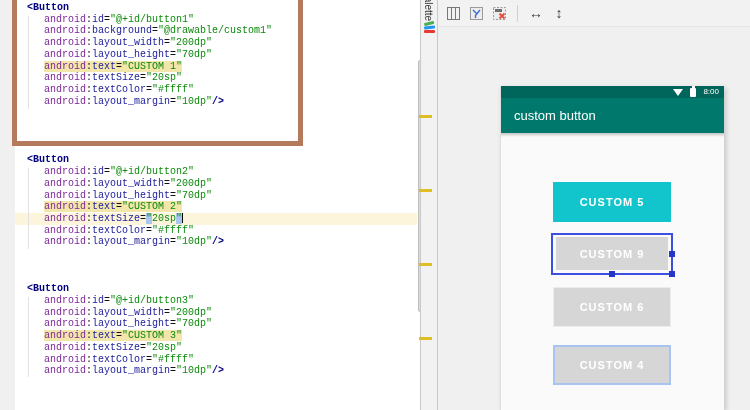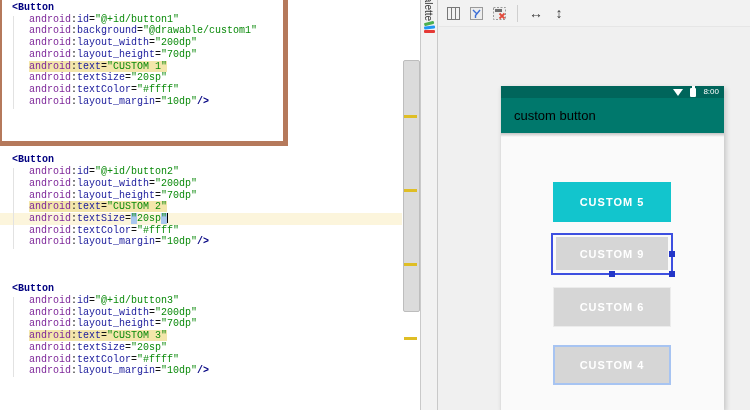--- a/index.html
+++ b/index.html
@@ -1,20 +1,20 @@
 <!DOCTYPE html>
 <html><head>
 <meta charset="utf-8">
 <style>
   html,body{margin:0;padding:0}
   body{width:750px;height:410px;position:relative;overflow:hidden;
        background:#F0F0F0;font-family:"Liberation Sans",sans-serif}
 
   
-  .editor{position:absolute;left:0;top:0;width:420px;height:410px;background:#FFFFFF}
+  .editor{position:absolute;left:15px;top:0;width:420px;height:410px;background:#FFFFFF}
   .code{position:absolute;left:0;top:2px;width:402px;
         font-family:"Liberation Mono","DejaVu Sans Mono",monospace;
         font-size:10px;line-height:11.72px;white-space:pre}
   .cl{height:11.72px;padding-left:12px}
   .cl.ind{padding-left:29px}
   .cl.caretline{background:#FCF5DC}
   .hl-search{background:#F3E6AB}
   .tk-g{color:#000080;font-weight:bold}
   .tk-n{color:#7D2699}
   .tk-a{color:#20209E}
@@ -49,21 +49,21 @@
   
   .phone{position:absolute;left:500px;top:86px;width:223px;height:324px;background:#FAFAFA;
          box-shadow:2px 2px 5px rgba(0,0,0,0.18);border-left:1px solid #E0E0E0}
   .statusbar{height:12px;background:#00655B;display:flex;align-items:center;
              justify-content:flex-end;gap:7px;padding-right:5px}
   .wifi{width:0;height:0;border-left:5px solid transparent;border-right:5px solid transparent;
         border-top:7px solid #FFFFFF}
   .battery{width:6px;height:9px;background:#FFFFFF;border-radius:1px;position:relative}
   .battery::before{content:"";position:absolute;top:-2px;left:1.5px;width:3px;height:2px;background:#FFF}
   .sb-time{color:#FFF;font-size:8px;line-height:1}
-  .appbar{height:35px;background:#00786C;color:#000000;font-size:13px;display:flex;
+  .appbar{height:35px;background:#00786C;color:#ffffff;font-size:13px;display:flex;
           align-items:center;padding-left:13px;position:relative}
   .appbar::after{content:"";position:absolute;left:0;right:0;top:100%;height:4px;
                  background:linear-gradient(rgba(0,0,0,0.22),rgba(0,0,0,0));pointer-events:none}
   .pbtn{position:absolute;left:52px;width:118px;box-sizing:border-box;color:#FFF;
         font-weight:bold;font-size:11px;letter-spacing:1px;
         display:flex;align-items:center;justify-content:center}
   .pbtn.cyan{background:#12C5CD}
   .pbtn.gray-border{background:#D6D6D6;border:1px solid #ECECEC}
   .pbtn.gray-blueborder{background:#D6D6D6;border:2px solid #A7C4F2}
   .sel-box{position:absolute;left:50px;width:122px;box-sizing:border-box;border:2px solid #3D4FE0}

